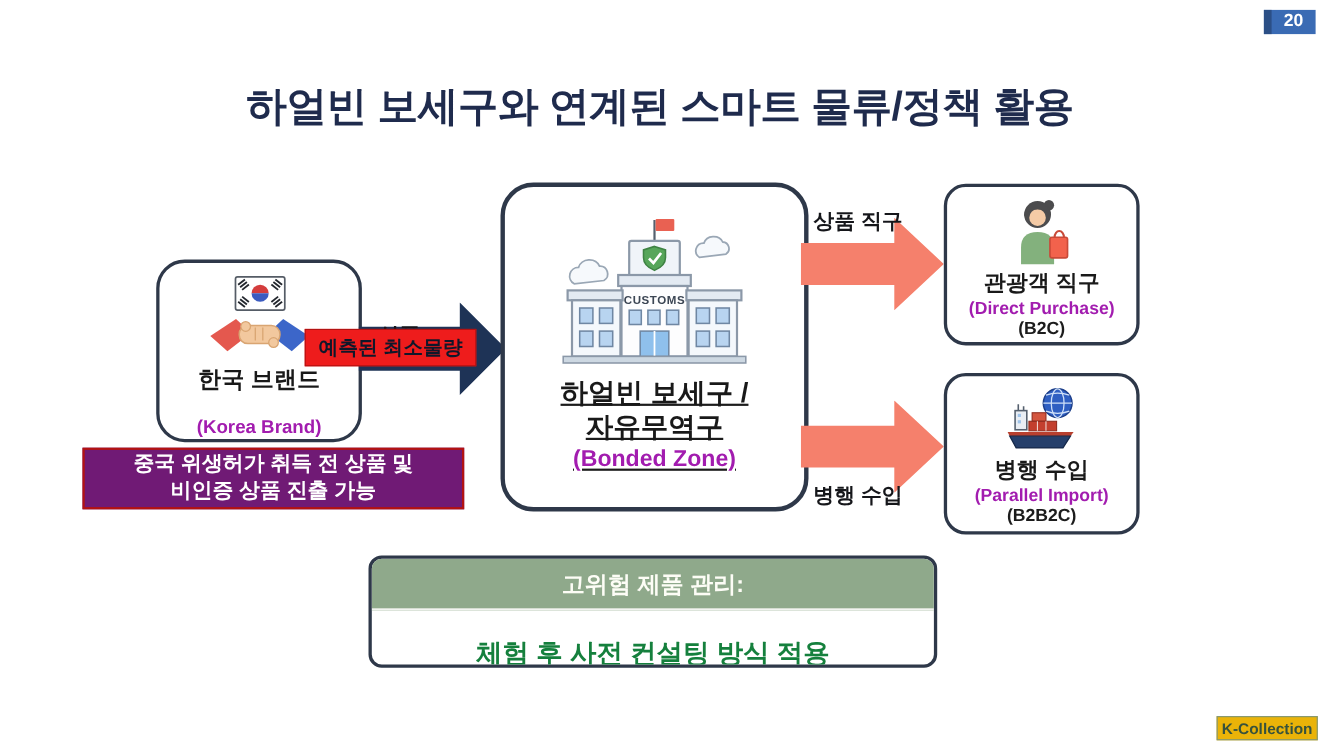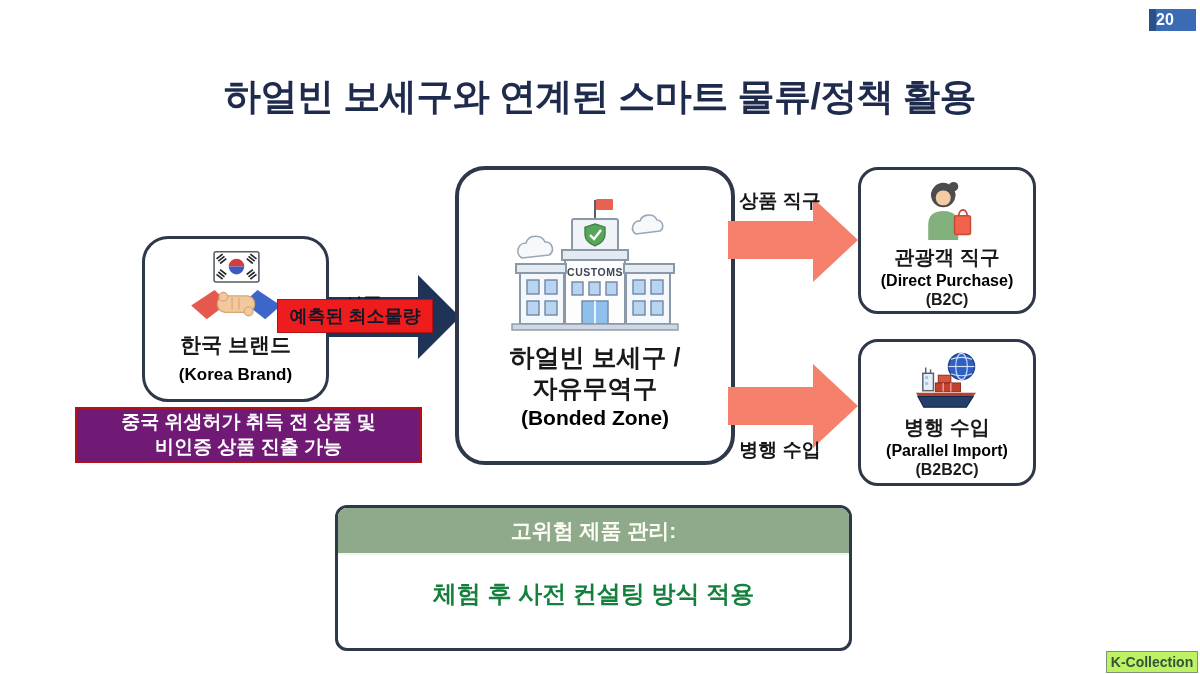--- a/index.html
+++ b/index.html
@@ -11,27 +11,27 @@
   .title{
     position:absolute;left:0;right:0;top:72px;text-align:center;
     font-size:37px;font-weight:800;color:#1f2b4d;letter-spacing:-0.5px;
   }
   
   .node{
     position:absolute;background:#fff;border:3px solid #2e3849;
     display:flex;flex-direction:column;align-items:center;box-sizing:border-box;text-align:center;
   }
   .node .ko{font-weight:800;color:#191919;}
-  .node .en{font-weight:700;color:#000000;}
+  .node .en{font-weight:700;color:#a21caf;}
   
   .node-korea{left:142px;top:236px;width:187px;height:166px;border-radius:26px;padding-top:12px;}
   .node-korea .ko{font-size:21px;margin-top:4px;}
-  .node-korea .en{font-size:17px;margin-top:6px;}
-  
-  .node-bonded{left:455px;top:166px;width:280px;height:299px;border-radius:30px;border-width:4px;padding-top:22px;}
+  .node-korea .en{font-size:17px;margin-top:20px;}
+  
+  .node-bonded{left:455px;top:166px;width:280px;height:299px;border-radius:30px;border-width:4px;padding-top:22px;text-decoration:underline;}
   .node-bonded .ko{font-size:25px;line-height:1.22;}
   .node-bonded .en{font-size:21px;margin-top:3px;}
   
   .node-right{width:178px;height:147px;border-radius:20px;padding-top:10px;}
   .node-direct{left:858px;top:167px;}
   .node-parallel{left:858px;top:339px;}
   .node-right .ko{font-size:20px;margin-top:2px;}
   .node-right .en{font-size:16px;margin-top:1px;}
   .node-right .model{font-size:16px;font-weight:800;margin-top:1px;}
   
@@ -49,39 +49,39 @@
     color:#0f172a;font-size:18px;font-weight:800;text-align:center;line-height:32px;z-index:5;
   }
   .warning-box{
     position:absolute;left:75px;top:407px;width:347px;height:56px;
     background:#701a75;border:2px solid #b31212;box-sizing:border-box;z-index:5;
     color:#fff;font-size:19px;font-weight:800;text-align:center;
     display:flex;flex-direction:column;justify-content:center;line-height:1.3;
   }
   
   .panel{
-    position:absolute;left:335px;top:505px;width:517px;height:146px;
+    position:absolute;left:335px;top:505px;width:517px;height:102px;
     border:3px solid #2e3849;border-radius:12px;background:#fff;overflow:hidden;box-sizing:border-box;
   }
   .panel-header{
     height:45px;background:#8fa98b;color:#fdfdf6;font-size:21px;font-weight:800;
     display:flex;align-items:center;justify-content:center;border-bottom:2px solid #f2f4f0;
   }
   .panel-body{
     height:77px;display:flex;align-items:center;justify-content:center;
     font-size:24px;font-weight:800;color:#15803d;
   }
   
   .page-badge{
     position:absolute;right:4px;top:9px;width:40px;height:22px;background:#3a6bb4;
     border-left:7px solid #2b4f86;color:#fff;font-size:16px;font-weight:700;
-    display:flex;align-items:center;justify-content:flex-start;
+    display:flex;align-items:center;justify-content:center;
   }
   .brand-badge{
-    position:absolute;right:2px;bottom:1px;width:92px;height:22px;background:#bef264;
+    position:absolute;right:2px;bottom:1px;width:92px;height:22px;background:#eab308;
     border:1px solid #7e9678;box-sizing:border-box;color:#37523c;font-size:14px;font-weight:800;
     display:flex;align-items:center;justify-content:center;
   }
 </style>
 </head>
 <body>
 
 <div class="slide">
 
   <div class="title">하얼빈 보세구와 연계된 스마트 물류/정책 활용</div>

